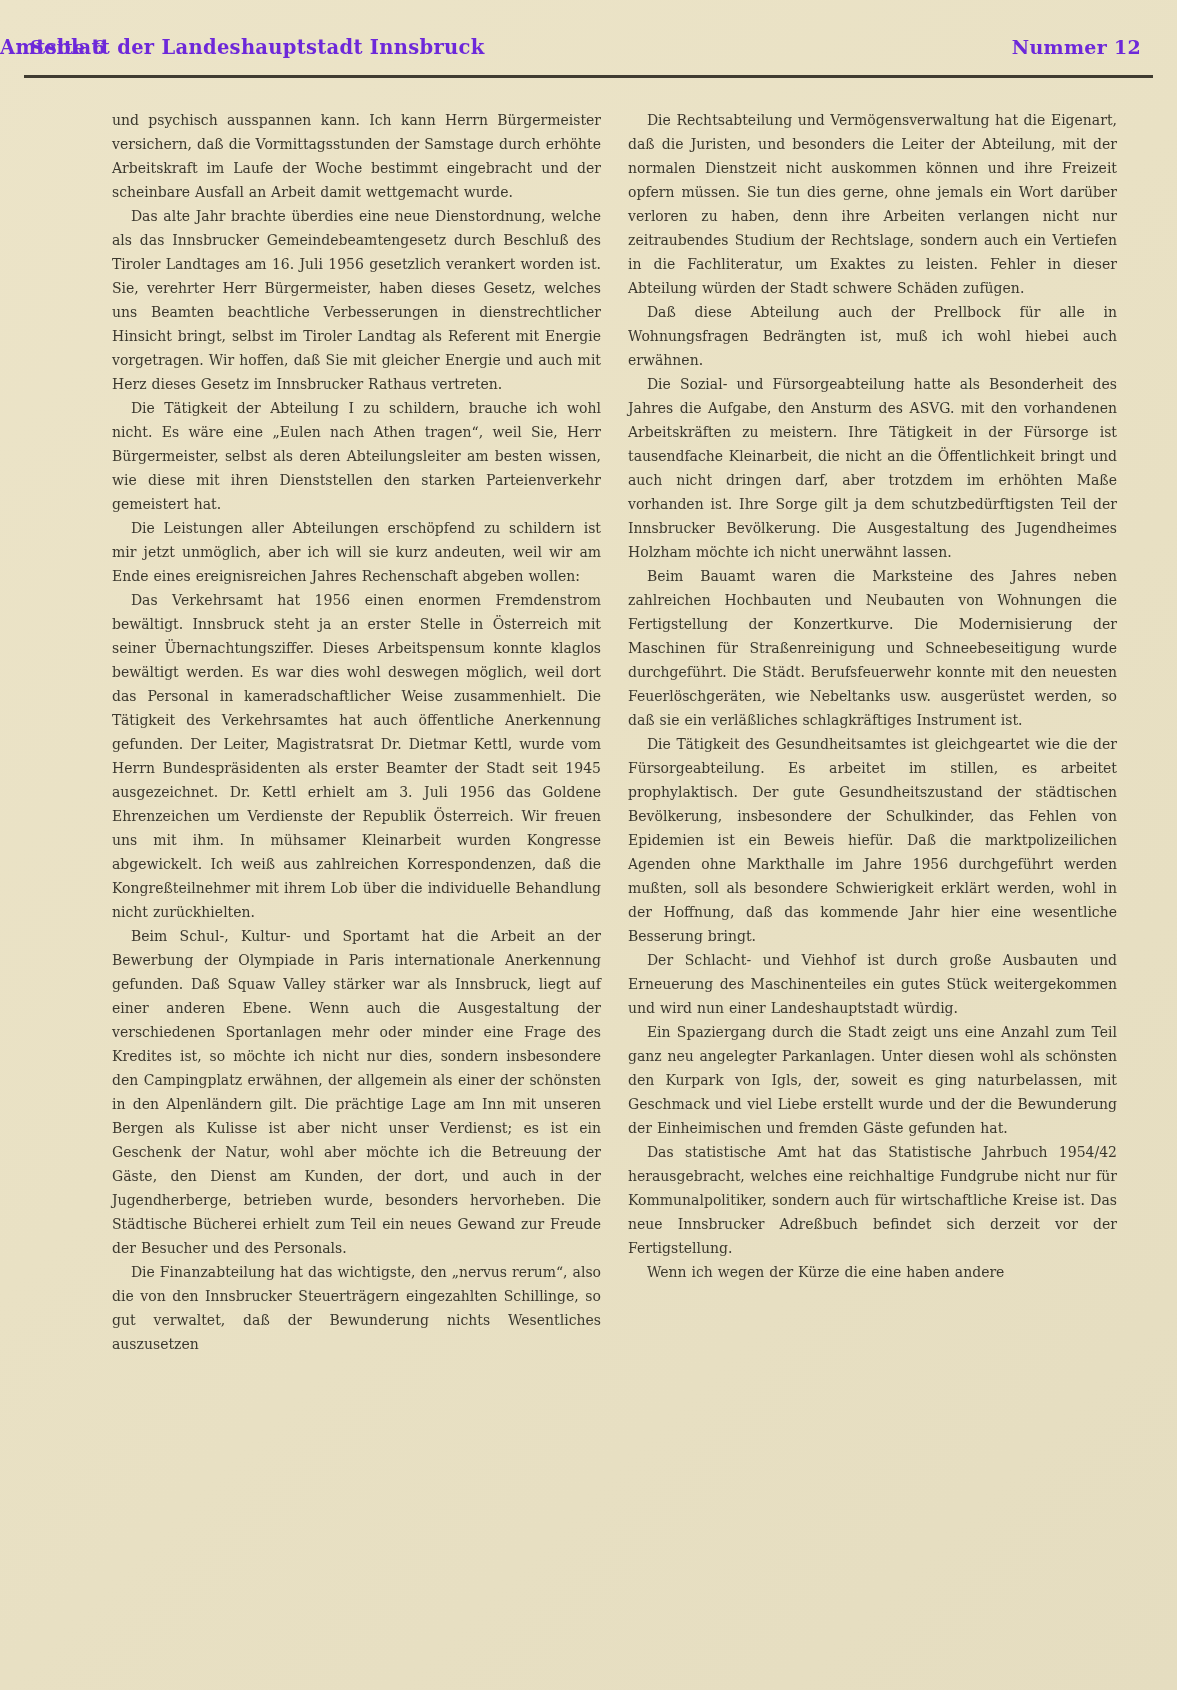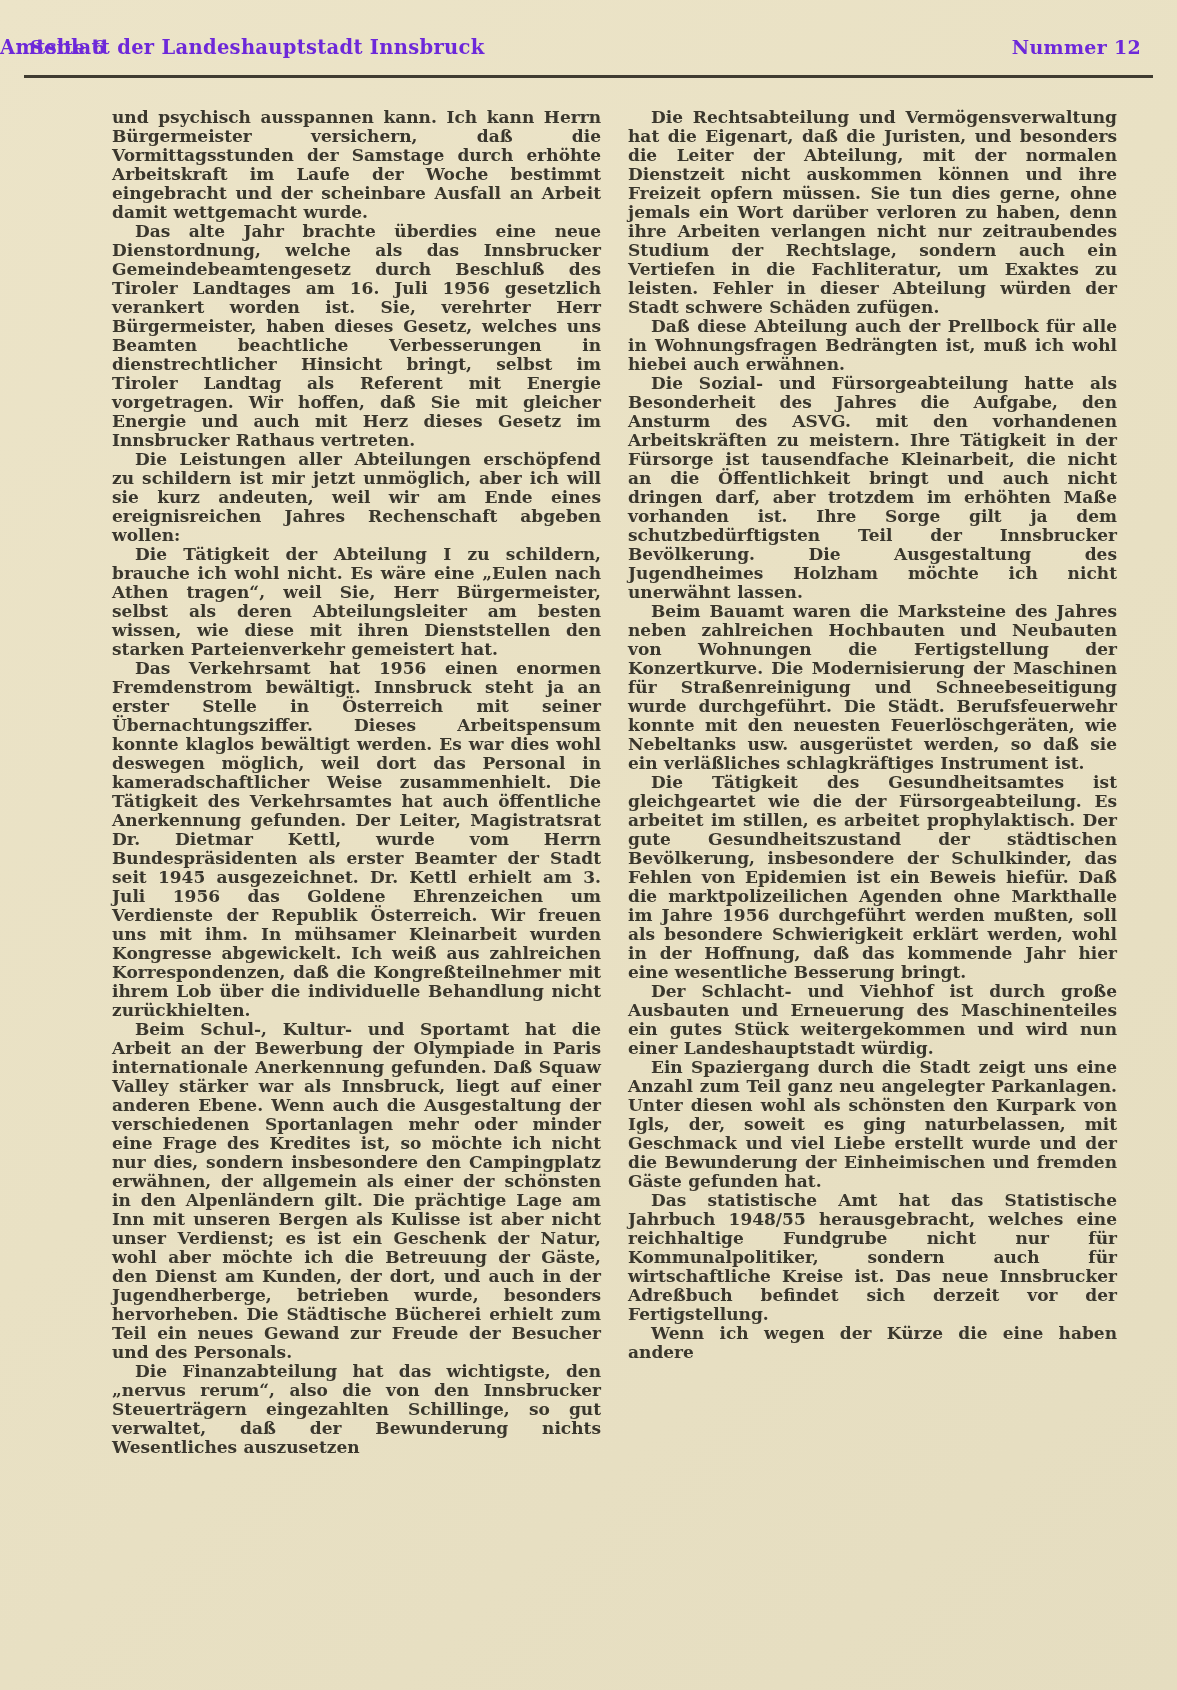--- a/index.html
+++ b/index.html
@@ -53,27 +53,26 @@
     padding-left: 112px;
     padding-right: 60px;
     box-sizing: border-box;
   }
   .col {
     flex: 1 1 0;
     min-width: 0;
   }
   .col p {
     margin: 0;
-    font-size: 17px;
-    line-height: 19px;
+    font-size: 14px;
+    line-height: 24px;
     text-align: justify;
     text-indent: 1.35em;
     color: #3a372d;
     word-spacing: 0.5px;
-    font-weight: bold;
   }
   .col p.no-indent {
     text-indent: 0;
   }
 </style>
 </head>
 <body>
 
 <div class="page">
 
@@ -82,32 +81,32 @@
     <span class="center">Amtsblatt der Landeshauptstadt Innsbruck</span>
     <span class="right">Nummer 12</span>
   </header>
 
   <div class="header-rule"></div>
 
   <main class="columns">
     <div class="col" id="col-left">
         <p class="no-indent">und psychisch ausspannen kann. Ich kann Herrn Bürgermeister versichern, daß die Vormittagsstunden der Samstage durch erhöhte Arbeitskraft im Laufe der Woche bestimmt eingebracht und der scheinbare Ausfall an Arbeit damit wettgemacht wurde.</p>
         <p>Das alte Jahr brachte überdies eine neue Dienstordnung, welche als das Innsbrucker Gemeindebeamtengesetz durch Beschluß des Tiroler Landtages am 16. Juli 1956 gesetzlich verankert worden ist. Sie, verehrter Herr Bürgermeister, haben dieses Gesetz, welches uns Beamten beachtliche Verbesserungen in dienstrechtlicher Hinsicht bringt, selbst im Tiroler Landtag als Referent mit Energie vorgetragen. Wir hoffen, daß Sie mit gleicher Energie und auch mit Herz dieses Gesetz im Innsbrucker Rathaus vertreten.</p>
+        <p>Die Tätigkeit der Abteilung I zu schildern, brauche ich wohl nicht. Es wäre eine „Eulen nach Athen tragen“, weil Sie, Herr Bürgermeister, selbst als deren Abteilungsleiter am besten wissen, wie diese mit ihren Dienststellen den starken Parteienverkehr gemeistert hat.</p>
         <p>Die Leistungen aller Abteilungen erschöpfend zu schildern ist mir jetzt unmöglich, aber ich will sie kurz andeuten, weil wir am Ende eines ereignisreichen Jahres Rechenschaft abgeben wollen:</p>
-        <p>Die Tätigkeit der Abteilung I zu schildern, brauche ich wohl nicht. Es wäre eine „Eulen nach Athen tragen“, weil Sie, Herr Bürgermeister, selbst als deren Abteilungsleiter am besten wissen, wie diese mit ihren Dienststellen den starken Parteienverkehr gemeistert hat.</p>
         <p>Das Verkehrsamt hat 1956 einen enormen Fremdenstrom bewältigt. Innsbruck steht ja an erster Stelle in Österreich mit seiner Übernachtungsziffer. Dieses Arbeitspensum konnte klaglos bewältigt werden. Es war dies wohl deswegen möglich, weil dort das Personal in kameradschaftlicher Weise zusammenhielt. Die Tätigkeit des Verkehrsamtes hat auch öffentliche Anerkennung gefunden. Der Leiter, Magistratsrat Dr. Dietmar Kettl, wurde vom Herrn Bundespräsidenten als erster Beamter der Stadt seit 1945 ausgezeichnet. Dr. Kettl erhielt am 3. Juli 1956 das Goldene Ehrenzeichen um Verdienste der Republik Österreich. Wir freuen uns mit ihm. In mühsamer Kleinarbeit wurden Kongresse abgewickelt. Ich weiß aus zahlreichen Korrespondenzen, daß die Kongreßteilnehmer mit ihrem Lob über die individuelle Behandlung nicht zurückhielten.</p>
         <p>Beim Schul-, Kultur- und Sportamt hat die Arbeit an der Bewerbung der Olympiade in Paris internationale Anerkennung gefunden. Daß Squaw Valley stärker war als Innsbruck, liegt auf einer anderen Ebene. Wenn auch die Ausgestaltung der verschiedenen Sportanlagen mehr oder minder eine Frage des Kredites ist, so möchte ich nicht nur dies, sondern insbesondere den Campingplatz erwähnen, der allgemein als einer der schönsten in den Alpenländern gilt. Die prächtige Lage am Inn mit unseren Bergen als Kulisse ist aber nicht unser Verdienst; es ist ein Geschenk der Natur, wohl aber möchte ich die Betreuung der Gäste, den Dienst am Kunden, der dort, und auch in der Jugendherberge, betrieben wurde, besonders hervorheben. Die Städtische Bücherei erhielt zum Teil ein neues Gewand zur Freude der Besucher und des Personals.</p>
         <p>Die Finanzabteilung hat das wichtigste, den „nervus rerum“, also die von den Innsbrucker Steuerträgern eingezahlten Schillinge, so gut verwaltet, daß der Bewunderung nichts Wesentliches auszusetzen</p>
       </div>
     <div class="col" id="col-right">
         <p>Die Rechtsabteilung und Vermögensverwaltung hat die Eigenart, daß die Juristen, und besonders die Leiter der Abteilung, mit der normalen Dienstzeit nicht auskommen können und ihre Freizeit opfern müssen. Sie tun dies gerne, ohne jemals ein Wort darüber verloren zu haben, denn ihre Arbeiten verlangen nicht nur zeitraubendes Studium der Rechtslage, sondern auch ein Vertiefen in die Fachliteratur, um Exaktes zu leisten. Fehler in dieser Abteilung würden der Stadt schwere Schäden zufügen.</p>
         <p>Daß diese Abteilung auch der Prellbock für alle in Wohnungsfragen Bedrängten ist, muß ich wohl hiebei auch erwähnen.</p>
         <p>Die Sozial- und Fürsorgeabteilung hatte als Besonderheit des Jahres die Aufgabe, den Ansturm des ASVG. mit den vorhandenen Arbeitskräften zu meistern. Ihre Tätigkeit in der Fürsorge ist tausendfache Kleinarbeit, die nicht an die Öffentlichkeit bringt und auch nicht dringen darf, aber trotzdem im erhöhten Maße vorhanden ist. Ihre Sorge gilt ja dem schutzbedürftigsten Teil der Innsbrucker Bevölkerung. Die Ausgestaltung des Jugendheimes Holzham möchte ich nicht unerwähnt lassen.</p>
         <p>Beim Bauamt waren die Marksteine des Jahres neben zahlreichen Hochbauten und Neubauten von Wohnungen die Fertigstellung der Konzertkurve. Die Modernisierung der Maschinen für Straßenreinigung und Schneebeseitigung wurde durchgeführt. Die Städt. Berufsfeuerwehr konnte mit den neuesten Feuerlöschgeräten, wie Nebeltanks usw. ausgerüstet werden, so daß sie ein verläßliches schlagkräftiges Instrument ist.</p>
         <p>Die Tätigkeit des Gesundheitsamtes ist gleichgeartet wie die der Fürsorgeabteilung. Es arbeitet im stillen, es arbeitet prophylaktisch. Der gute Gesundheitszustand der städtischen Bevölkerung, insbesondere der Schulkinder, das Fehlen von Epidemien ist ein Beweis hiefür. Daß die marktpolizeilichen Agenden ohne Markthalle im Jahre 1956 durchgeführt werden mußten, soll als besondere Schwierigkeit erklärt werden, wohl in der Hoffnung, daß das kommende Jahr hier eine wesentliche Besserung bringt.</p>
         <p>Der Schlacht- und Viehhof ist durch große Ausbauten und Erneuerung des Maschinenteiles ein gutes Stück weitergekommen und wird nun einer Landeshauptstadt würdig.</p>
         <p>Ein Spaziergang durch die Stadt zeigt uns eine Anzahl zum Teil ganz neu angelegter Parkanlagen. Unter diesen wohl als schönsten den Kurpark von Igls, der, soweit es ging naturbelassen, mit Geschmack und viel Liebe erstellt wurde und der die Bewunderung der Einheimischen und fremden Gäste gefunden hat.</p>
-        <p>Das statistische Amt hat das Statistische Jahrbuch 1948/55 herausgebracht, welches eine reichhaltige Fundgrube nicht nur für Kommunalpolitiker, sondern auch für wirtschaftliche Kreise ist. Das neue Innsbrucker Adreßbuch befindet sich derzeit vor der Fertigstellung.</p>
+        <p>Das statistische Amt hat das Statistische Jahrbuch 1954/42 herausgebracht, welches eine reichhaltige Fundgrube nicht nur für Kommunalpolitiker, sondern auch für wirtschaftliche Kreise ist. Das neue Innsbrucker Adreßbuch befindet sich derzeit vor der Fertigstellung.</p>
         <p>Wenn ich wegen der Kürze die eine haben andere</p>
       </div>
   </main>
 
 </div>
 
 </body></html>

